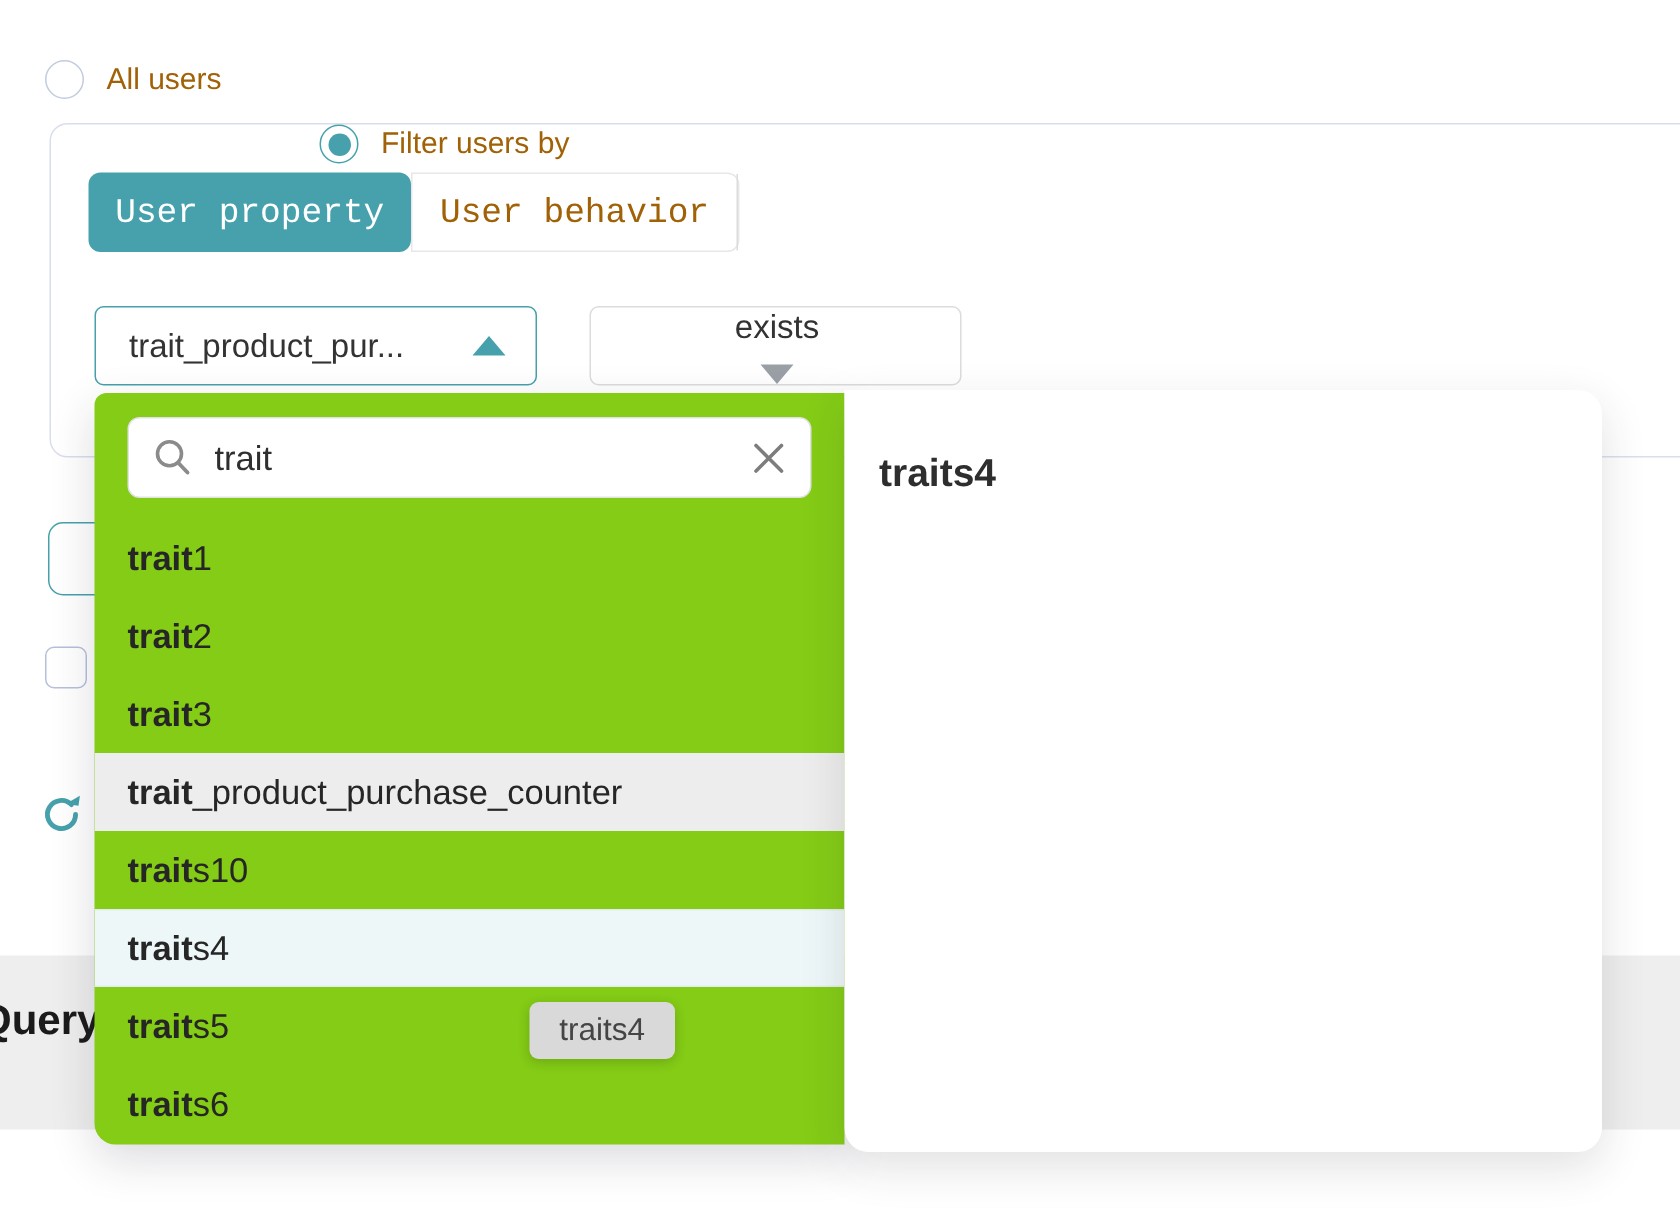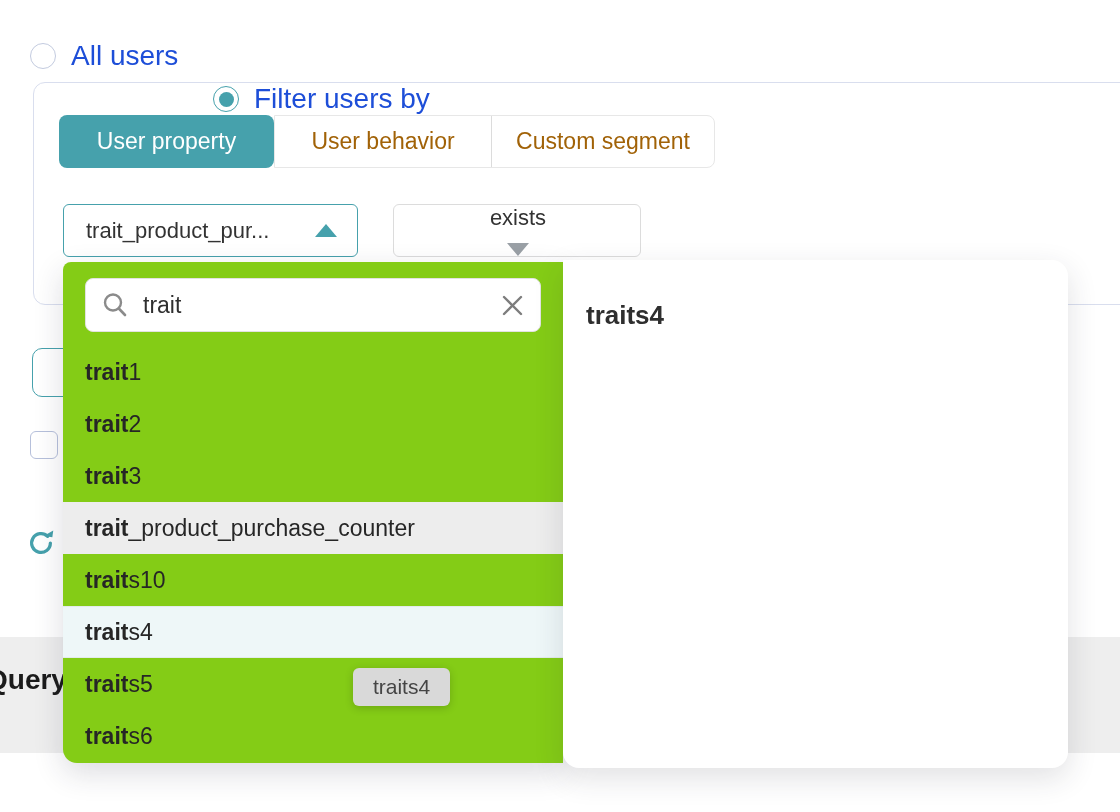--- a/index.html
+++ b/index.html
@@ -8,29 +8,29 @@
 
   
   .radio-group { position:absolute; display:flex; align-items:center; gap:15px; z-index:2; }
   .rg-all { left:30px; top:40px; }
   .rg-filter { left:213px; top:40px;margin-top:43px; }
   .radio-circle { width:26px; height:26px; border-radius:50%; background:#fff; flex:0 0 auto;
                   display:flex; align-items:center; justify-content:center; }
   .radio-off { border:1.5px solid #c3cbdf; }
   .radio-on  { border:1.5px solid #46a1ac; }
   .radio-dot { width:15px; height:15px; border-radius:50%; background:#46a1ac; }
-  .radio-label { font-size:28px; color:#1d4ed8; }
+  .radio-label { font-size:20px; color:#a16207; }
 
   
   .filter-panel { position:absolute; left:33px; top:82px; width:1140px; height:223px;
                   border:1px solid #d9deee; border-radius:12px; z-index:1; }
 
   
   .tabs { position:absolute; left:59px; top:115px; height:53px; display:flex; z-index:2; }
-  .tab { display:flex; align-items:center; justify-content:center; font-size:23px; cursor:default; }
+  .tab { display:flex; align-items:center; justify-content:center; font-size:23px; cursor:default;font-family:Liberation Mono, monospace; }
   .tab-active { width:215px; background:#46a1ac; color:#ffffff; border-radius:8px; }
   .tab-group { display:flex; border:1px solid #e7e7e7; border-radius:0 8px 8px 0; background:#fff; }
   .tab-inactive { color:#a16207; }
   .tab-behavior { width:216px; }
   .tab-segment { width:222px; }
   .tab-divider { width:1px; background:#dcdcdc; margin:0; }
 
   
   .select { position:absolute; top:204px; height:53px; background:#fff; border-radius:6px;
             display:flex; align-items:center; padding:0 20px 0 22px; font-size:22px; color:#333; z-index:2; }
@@ -99,23 +99,20 @@
 
 <div class="tabs">
   <div class="tab tab-active">
     <span>User property</span>
   </div>
   <div class="tab-group">
     <div class="tab tab-inactive tab-behavior">
       <span>User behavior</span>
     </div>
     <div class="tab-divider"></div>
-    <div class="tab tab-inactive tab-segment">
-      <span>Custom segment</span>
-    </div>
   </div>
 </div>
 
 <div class="select select-property">
   <span class="select-value">trait_product_pur...</span>
   <span class="caret-up"></span>
 </div>
 <div class="select select-operator">
   <span class="select-value">exists</span>
   <span class="caret-down"></span>

